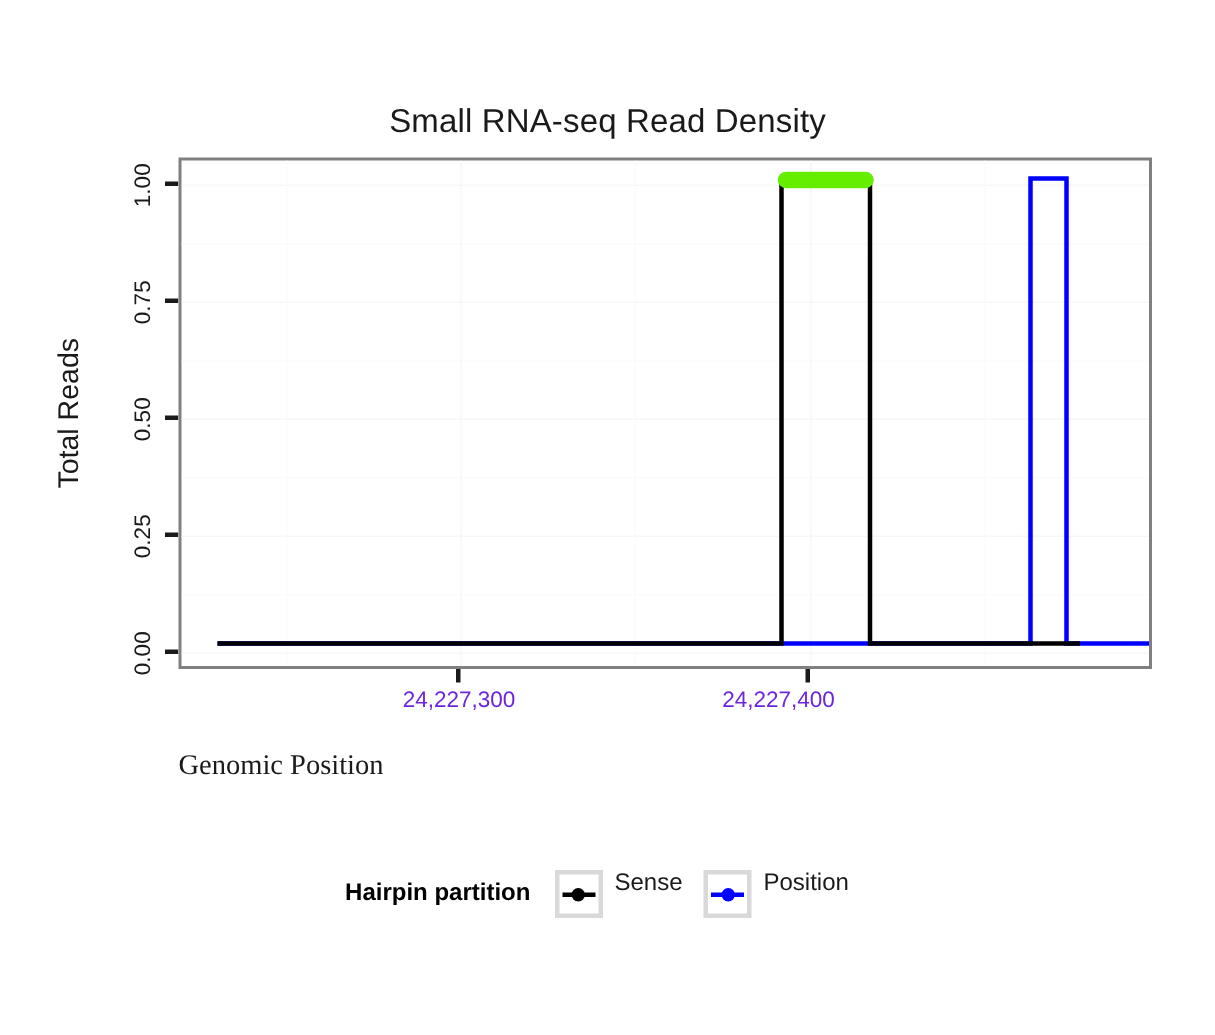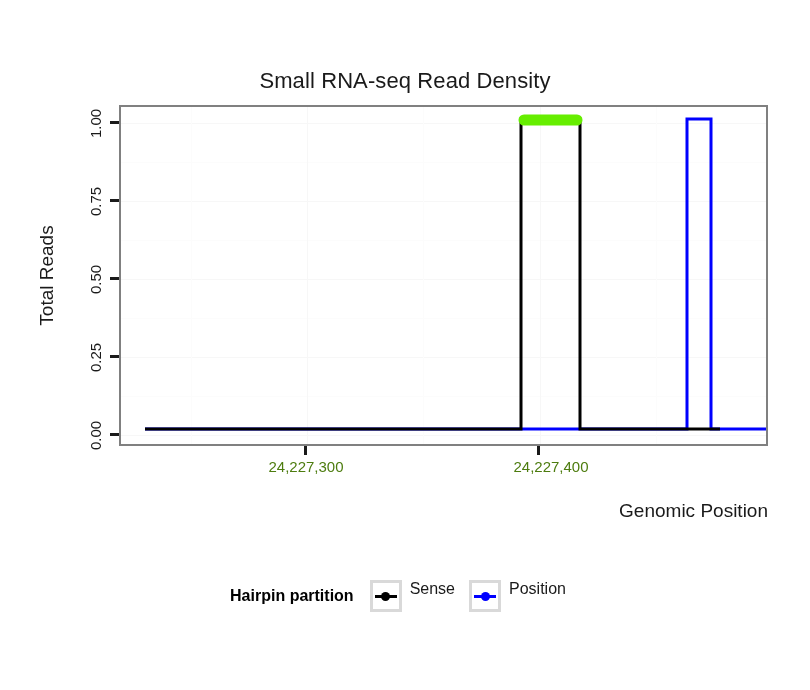--- a/index.html
+++ b/index.html
@@ -53,30 +53,30 @@
     position:absolute;right:14px;
     font-size:15px;color:#1a1a1a;
     white-space:nowrap;
     transform-origin:100% 50%;
     transform:rotate(-90deg) translate(50%,0);
   }
   .ylabel-wrap{position:absolute;left:0;top:105px;width:109px;height:341px;}
 
   .xlabel-tick{
     position:absolute;top:12px;
-    font-size:15px;color:#4d7c0f;
+    font-size:15px;color:#6d28d9;
     white-space:nowrap;
     transform:translateX(-50%);
   }
   #x-tick-labels{position:absolute;left:119px;top:446px;width:649px;height:30px;}
 
   
   #x-axis-title{
     position:absolute;left:119px;top:500px;width:649px;
-    text-align:right;font-size:19px;color:#1a1a1a;
+    text-align:left;font-size:19px;color:#1a1a1a;font-family:Liberation Serif, serif;
   }
   #y-axis-title{
     position:absolute;left:34px;top:105px;
     width:341px;height:26px;
     font-size:19px;color:#1a1a1a;
     text-align:center;line-height:26px;
     transform-origin:0 0;
     transform:rotate(-90deg) translate(-341px,0);
   }
 
@@ -163,21 +163,21 @@
     </svg>
   </div>
 
   <div id="x-ticks">
     <div class="xtick" style="left:185px;"></div>
     <div class="xtick" style="left:418px;"></div>
   </div>
 
   <div id="x-tick-labels">
     <div class="xlabel-tick" style="left:187px;">24,227,300</div>
-    <div class="xlabel-tick" style="left:432px;">24,227,400</div>
+    <div class="xlabel-tick" style="left:400px;">24,227,400</div>
   </div>
 
   <div id="x-axis-title">Genomic Position</div>
 
   <div id="legend">
     <div id="legend-title">Hairpin partition</div>
 
     <div class="legend-item">
       <span class="legend-key">
         <span class="kline" style="background:#000000;"></span>

